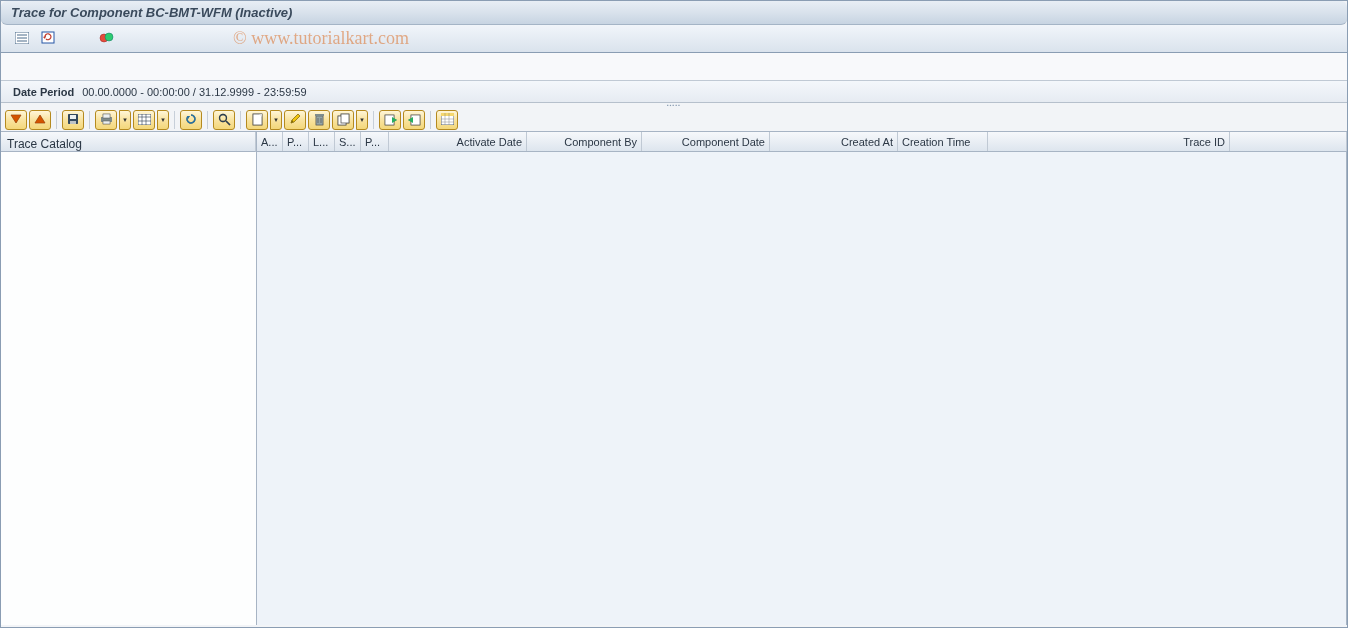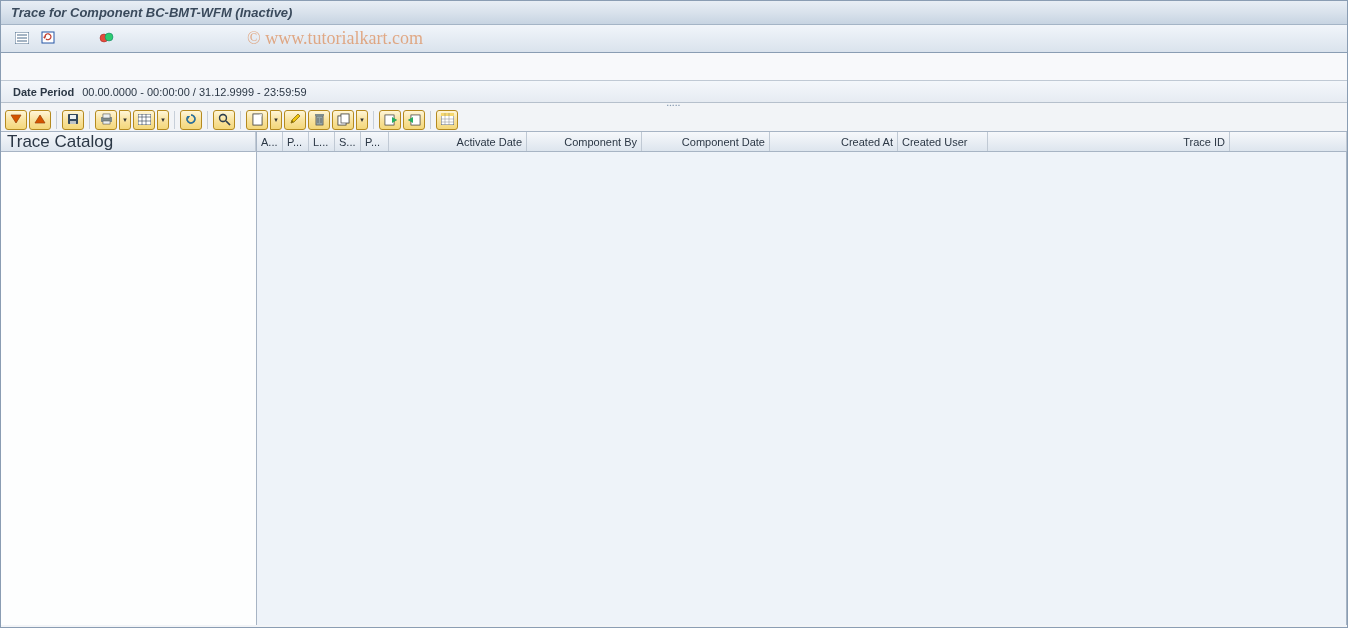--- a/index.html
+++ b/index.html
@@ -18,20 +18,21 @@
       border: 1px solid #8a9db3;
     }
     
     .titlebar {
       height: 24px;
       background: linear-gradient(to bottom, #e8eef5 0%, #d9e2ec 50%, #c7d4e2 100%);
       border-bottom: 1px solid #a4b4c6;
       display: flex;
       align-items: center;
       padding-left: 10px;
+      border-radius: 6px;
     }
     .titlebar-text {
       font-weight: bold;
       font-style: italic;
       font-size: 13px;
       color: #3a4a5c;
     }
     
     .toolbar-top {
       height: 28px;
@@ -53,21 +54,21 @@
       cursor: pointer;
       font-size: 13px;
       line-height: 1;
     }
     .sep-small { width: 2px; height: 18px; margin: 0 4px; }
     .ico { display: inline-block; line-height: 1; }
     
     .watermark {
       position: absolute;
       top: 28px;
-      left: 247px;
+      left: 233px;
       font-size: 18px;
       color: #dc7a3a;
       opacity: 0.6;
       pointer-events: none;
       z-index: 50;
       font-family: Georgia, serif;
     }
     
     .blank-strip {
       height: 28px;
@@ -166,23 +167,23 @@
     .list-body {
       flex: 1;
       background: #eef3f9;
       border-right: 1px solid #a7b4c4;
     }
     .tree-header {
       height: 20px;
       background: linear-gradient(to bottom, #f6f8fb, #dde5ee);
       border-bottom: 1px solid #a7b4c4;
       display: flex;
-      align-items: center;
+      align-items: flex-end;
       padding-left: 6px;
-      font-size: 17px;
+      font-size: 12px;
       color: #2b3745;
     }
     .tree-body {
       height: calc(100% - 20px);
       background: #fdfefe;
     }
     
     .tri-down { font-size: 7px; color: #333; }
   </style>
 </head>
@@ -362,21 +363,21 @@
       <div class="col-headers">
         <div class="th" style="width:26px;">A...</div>
         <div class="th" style="width:26px;">P...</div>
         <div class="th" style="width:26px;">L...</div>
         <div class="th" style="width:26px;">S...</div>
         <div class="th" style="width:28px;">P...</div>
         <div class="th th-r" style="width:138px;">Activate Date</div>
         <div class="th th-r" style="width:115px;">Component By</div>
         <div class="th th-r" style="width:128px;">Component Date</div>
         <div class="th th-r" style="width:128px;">Created At</div>
-        <div class="th" style="width:90px;">Created User</div>
+        <div class="th" style="width:90px;">Creation Time</div>
         <div class="th th-r" style="width:242px;">Trace ID</div>
         <div class="th" style="flex:1;"></div>
       </div>
       <div class="list-body"></div>
     </div>
   </div>
 
 </div>
 
 </body></html>

